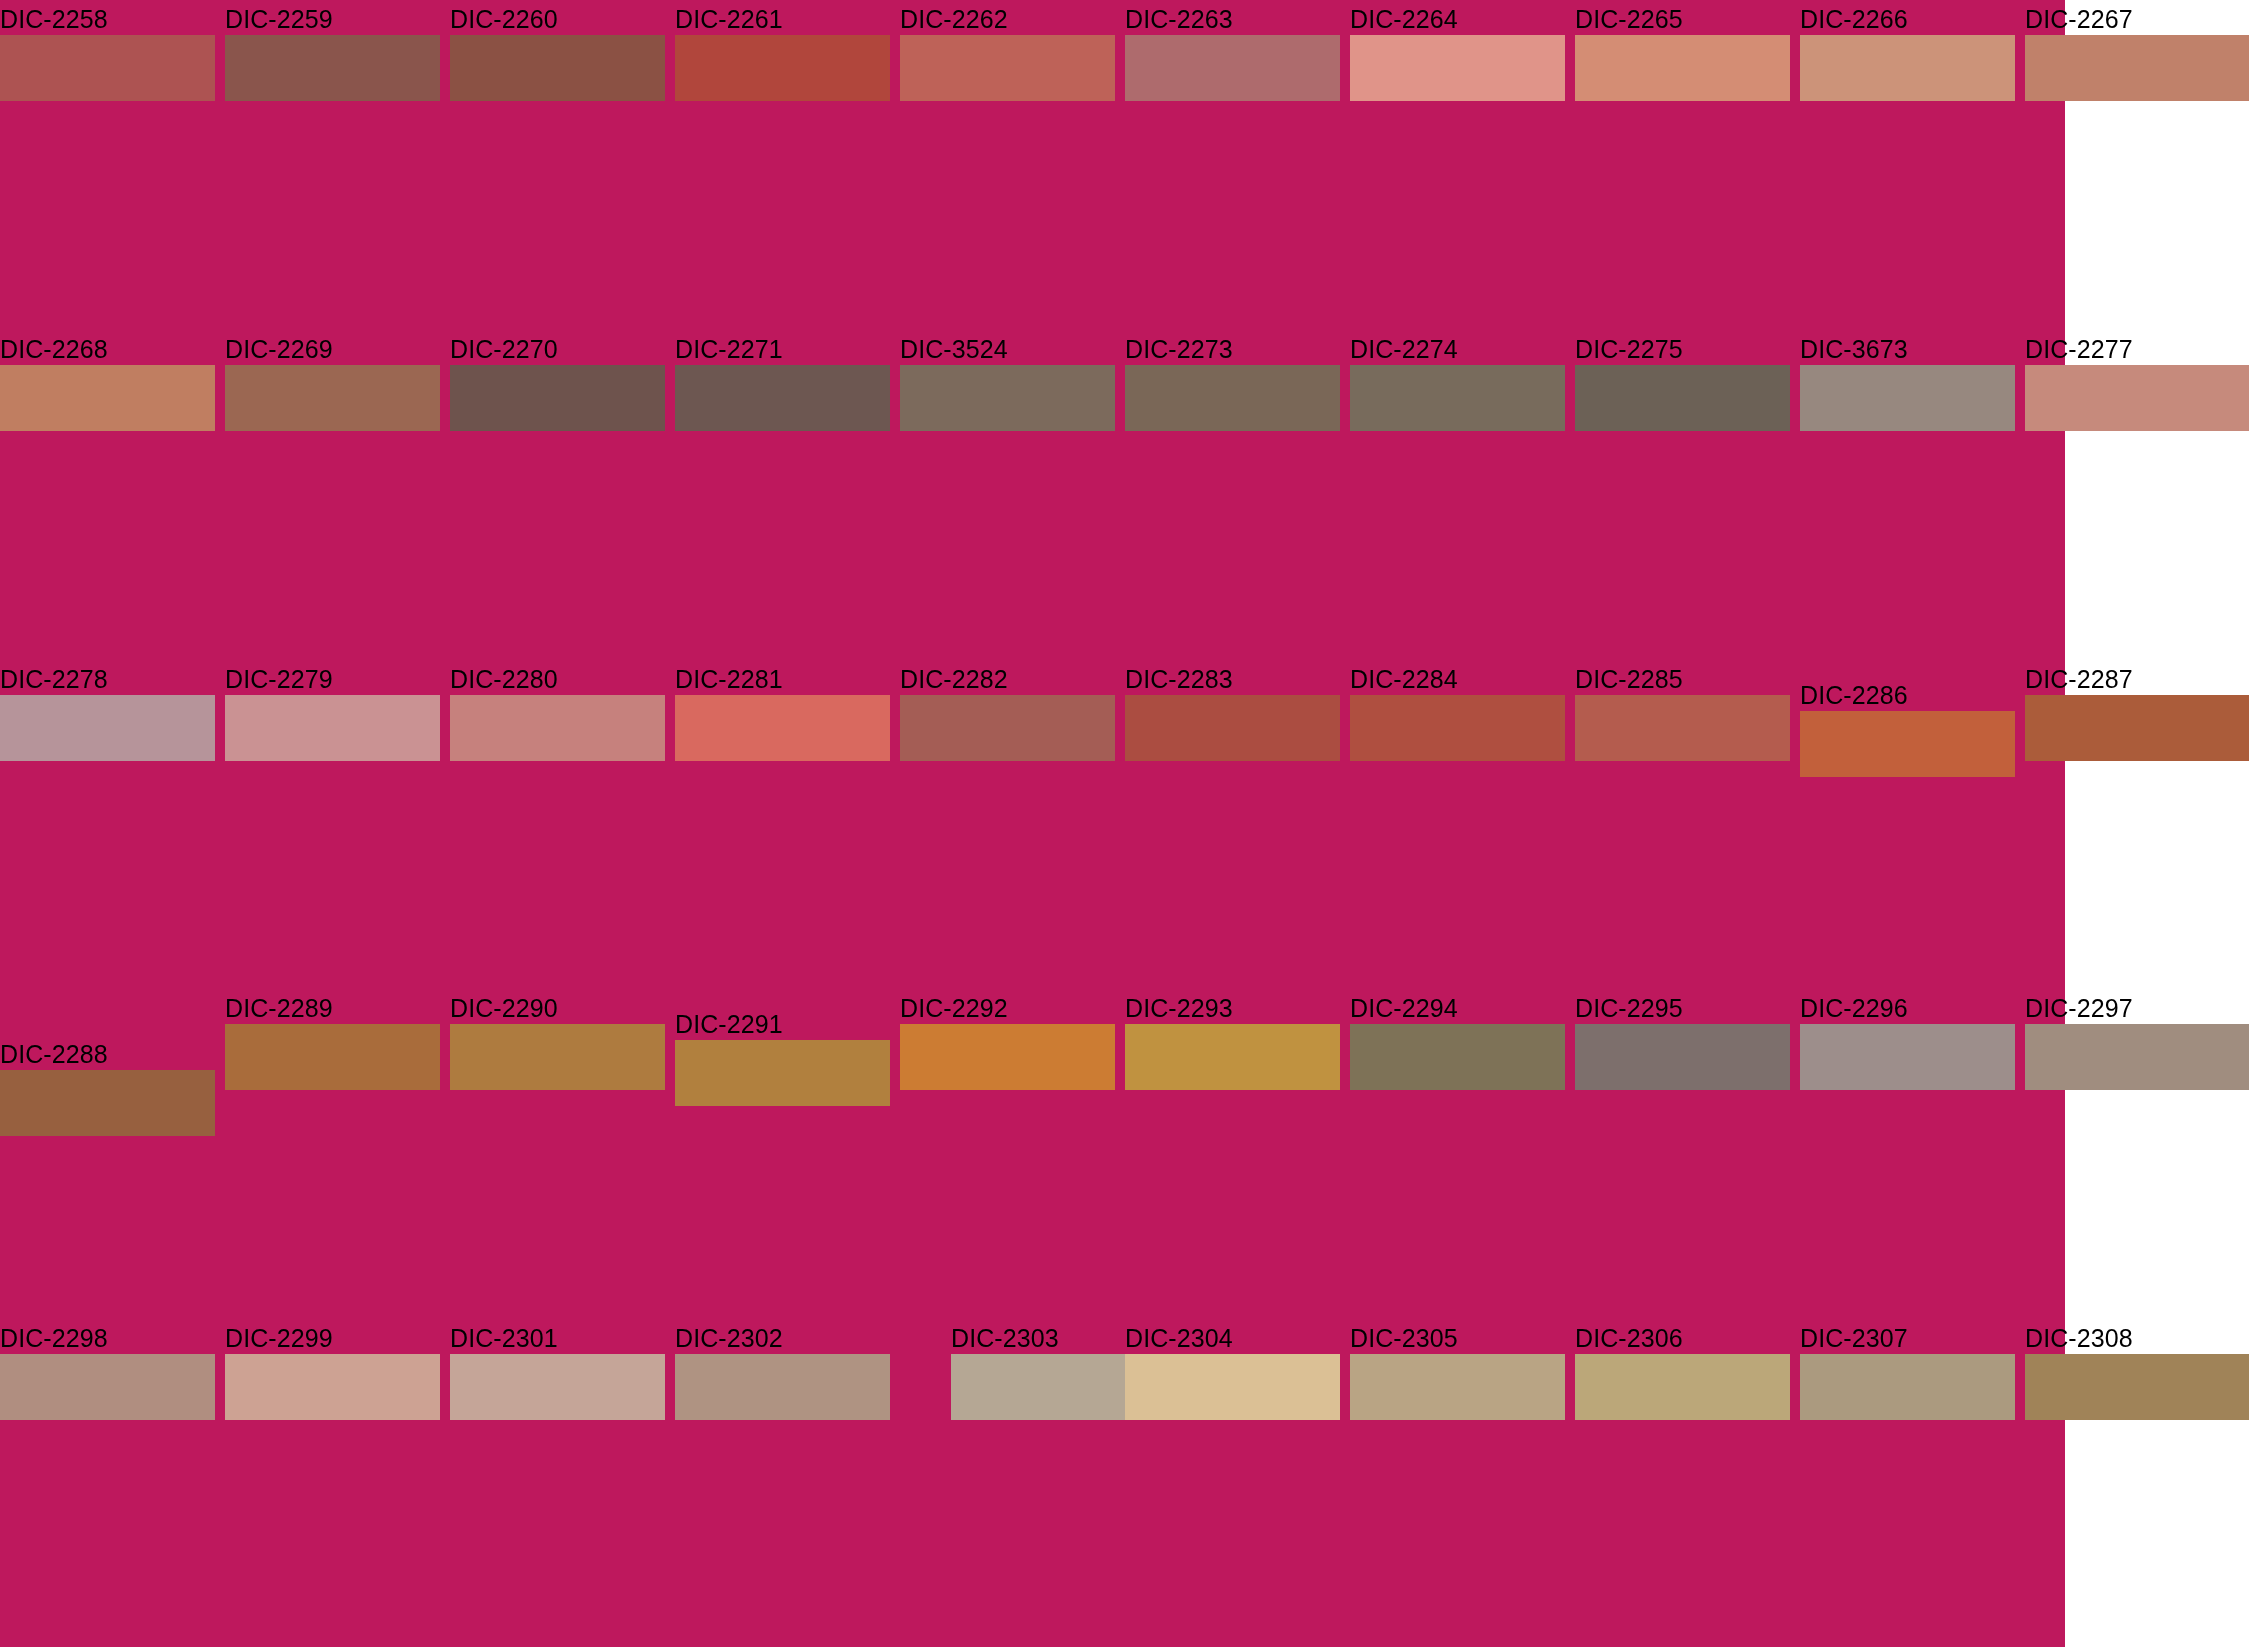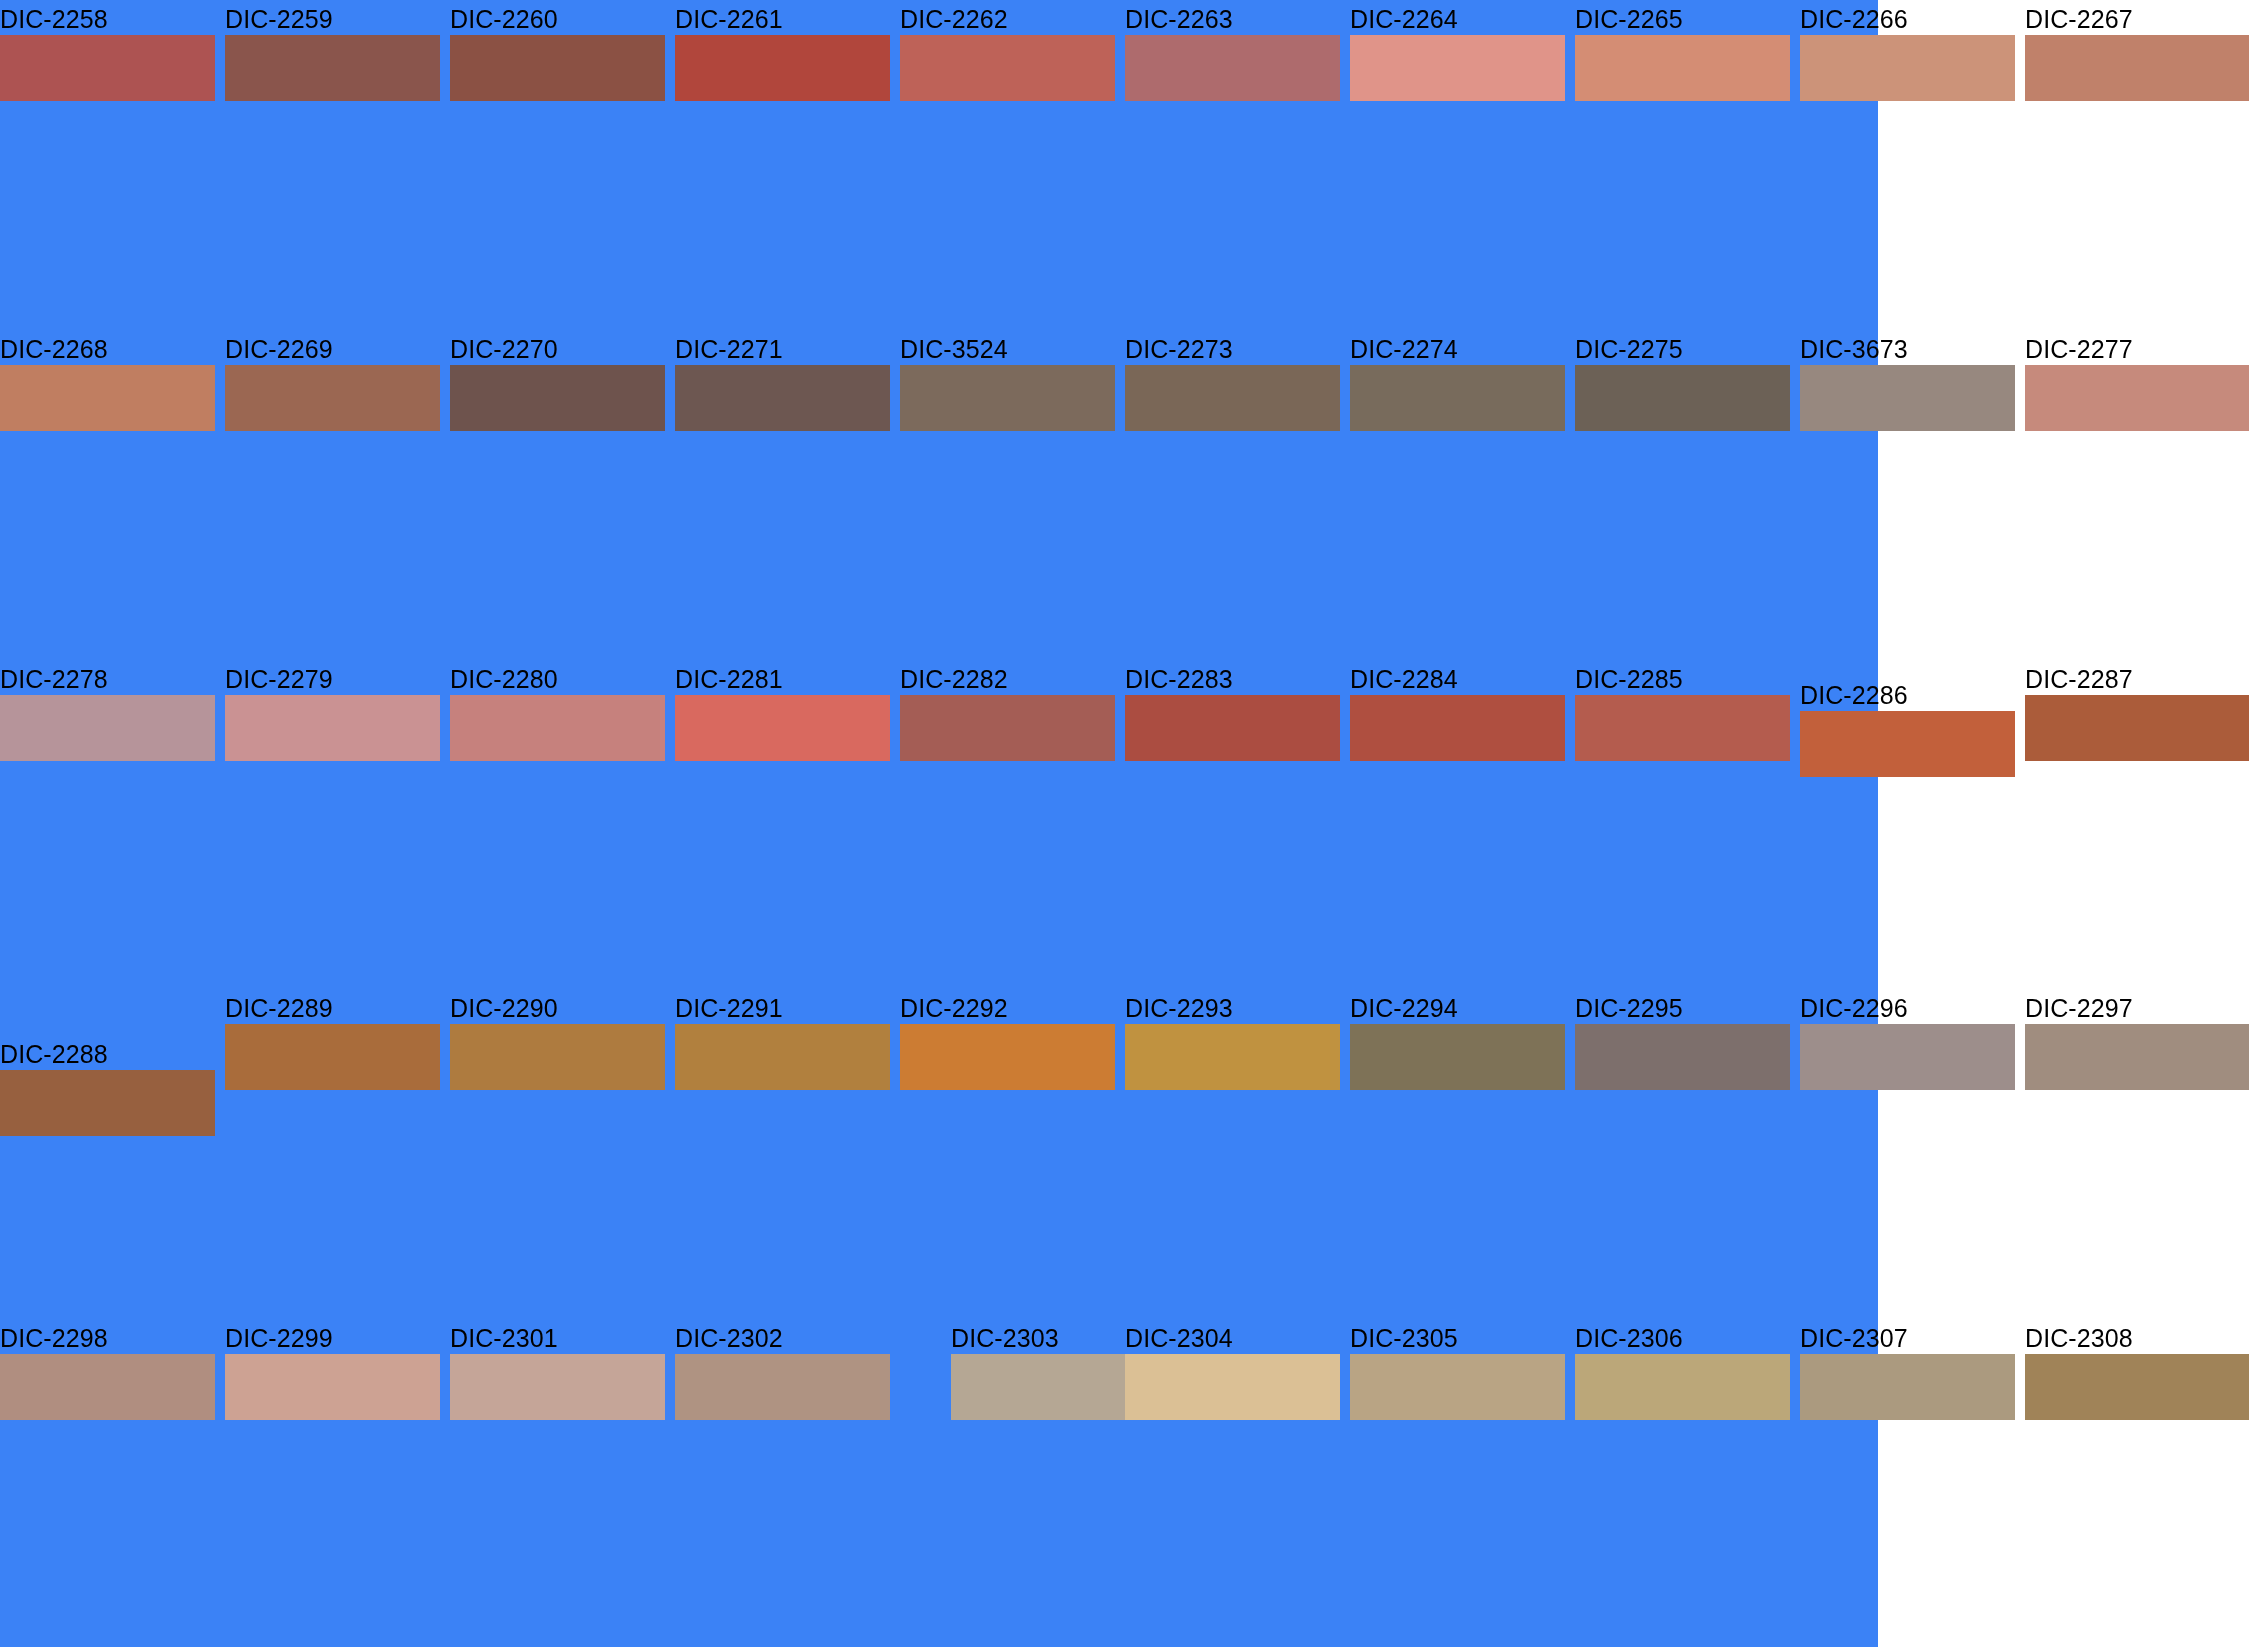--- a/index.html
+++ b/index.html
@@ -10,23 +10,23 @@
   }
   body {
     width: 2250px;
     height: 1648px;
     font-family: "Liberation Sans", sans-serif;
     overflow: hidden;
   }
 
   #palette-sheet {
     position: relative;
-    width: 1878px;
+    width: 2065px;
     height: 1648px;
-    background: #3b82f6;
+    background: #be185d;
   }
 
   .palette-row {
     position: relative;
     width: 2250px;
     height: 165px;
     box-sizing: border-box;
   }
 
   .swatch-cell {
@@ -200,21 +200,21 @@
         <div class="swatch-chip" style="background-color: rgb(151, 96, 63);"></div>
       </div>
       <div class="swatch-cell" style="left: 225px;">
         <div class="swatch-label">DIC-2289</div>
         <div class="swatch-chip" style="background-color: rgb(169, 108, 59);"></div>
       </div>
       <div class="swatch-cell" style="left: 450px;">
         <div class="swatch-label">DIC-2290</div>
         <div class="swatch-chip" style="background-color: rgb(174, 123, 63);"></div>
       </div>
-      <div class="swatch-cell" style="left: 675px;">
+      <div class="swatch-cell" style="left: 675px; margin-top: 16px;">
         <div class="swatch-label">DIC-2291</div>
         <div class="swatch-chip" style="background-color: rgb(177, 128, 62);"></div>
       </div>
       <div class="swatch-cell" style="left: 900px;">
         <div class="swatch-label">DIC-2292</div>
         <div class="swatch-chip" style="background-color: rgb(204, 124, 51);"></div>
       </div>
       <div class="swatch-cell" style="left: 1125px;">
         <div class="swatch-label">DIC-2293</div>
         <div class="swatch-chip" style="background-color: rgb(192, 146, 64);"></div>

